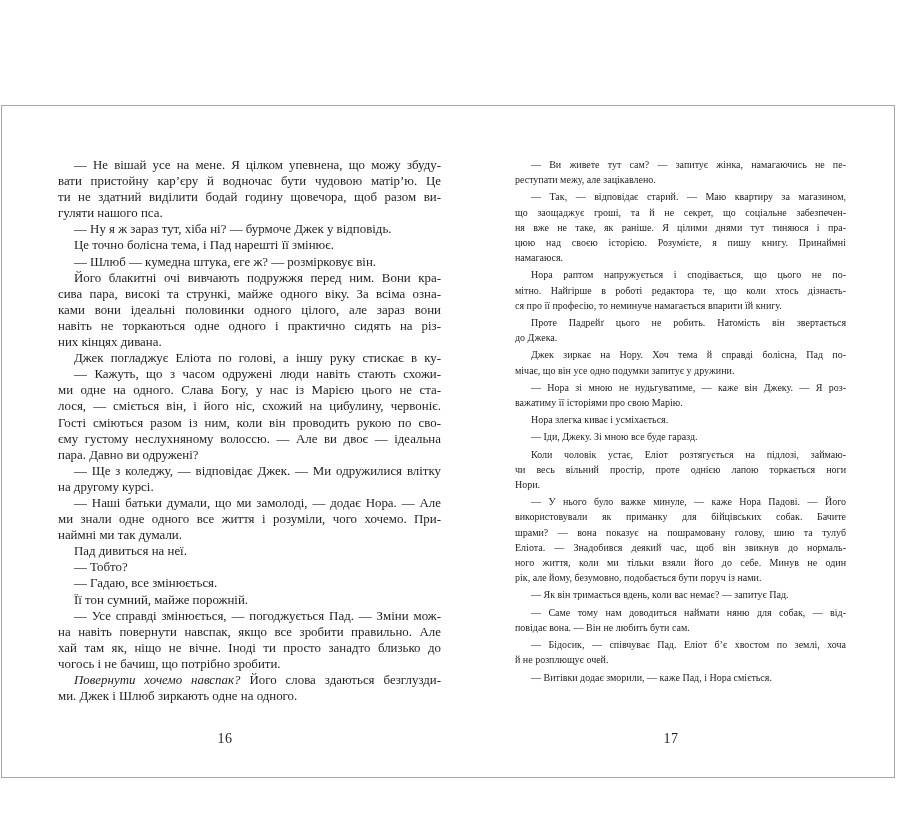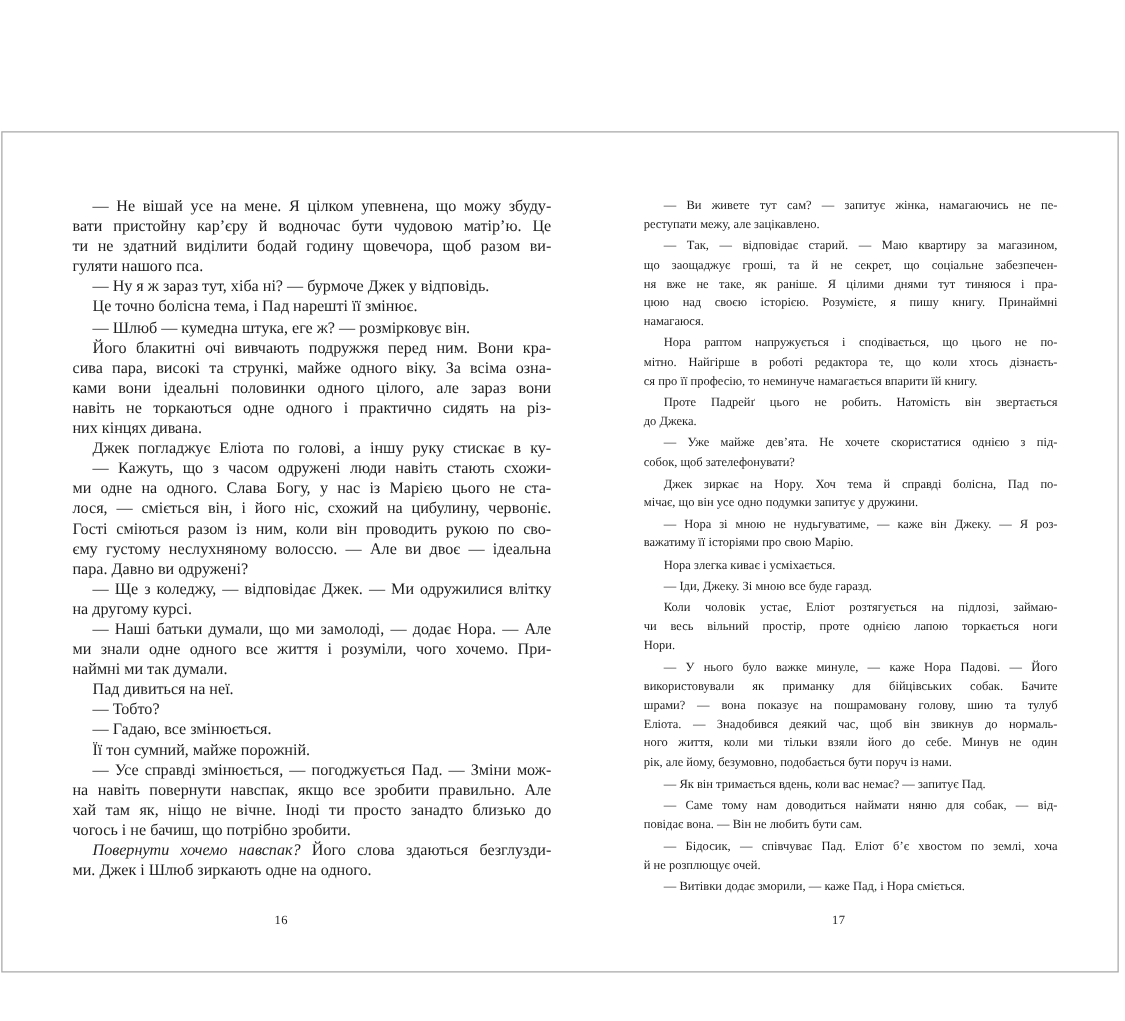--- a/index.html
+++ b/index.html
@@ -61,21 +61,21 @@
   .line.para-start { text-indent: 16px; }
   .line.para-end   { text-align-last: left; }
   .seg-italic { font-style: italic; }
 
   .pageno {
     position: absolute;
     top: 625px;
     left: 0;
     width: 100%;
     text-align: center;
-    font-size: 10px;
+    font-size: 14px;
     letter-spacing: 0.5px;
     color: var(--text-color, #1e1e1e);
   }
 </style>
 </head>
 <body>
 
 <div class="canvas">
   <div class="spread">
 
@@ -165,24 +165,20 @@
           <div class="para">
             <div class="line para-start">Нора раптом напружується і сподівається, що цього не по-</div>
             <div class="line">мітно. Найгірше в роботі редактора те, що коли хтось дізнаєть-</div>
             <div class="line para-end">ся про її професію, то неминуче намагається впарити їй книгу.</div>
           </div>
           <div class="para">
             <div class="line para-start">Проте Падрейґ цього не робить. Натомість він звертається</div>
             <div class="line para-end">до Джека.</div>
           </div>
           <div class="para">
-            <div class="line para-start">— Уже майже дев’ята. Не хочете скористатися однією з під-</div>
-            <div class="line para-end">собок, щоб зателефонувати?</div>
-          </div>
-          <div class="para">
             <div class="line para-start">Джек зиркає на Нору. Хоч тема й справді болісна, Пад по-</div>
             <div class="line para-end">мічає, що він усе одно подумки запитує у дружини.</div>
           </div>
           <div class="para">
             <div class="line para-start">— Нора зі мною не нудьгуватиме, — каже він Джеку. — Я роз-</div>
             <div class="line para-end">важатиму її історіями про свою Марію.</div>
           </div>
           <div class="para">
             <div class="line para-start para-end">Нора злегка киває і усміхається.</div>
           </div>

